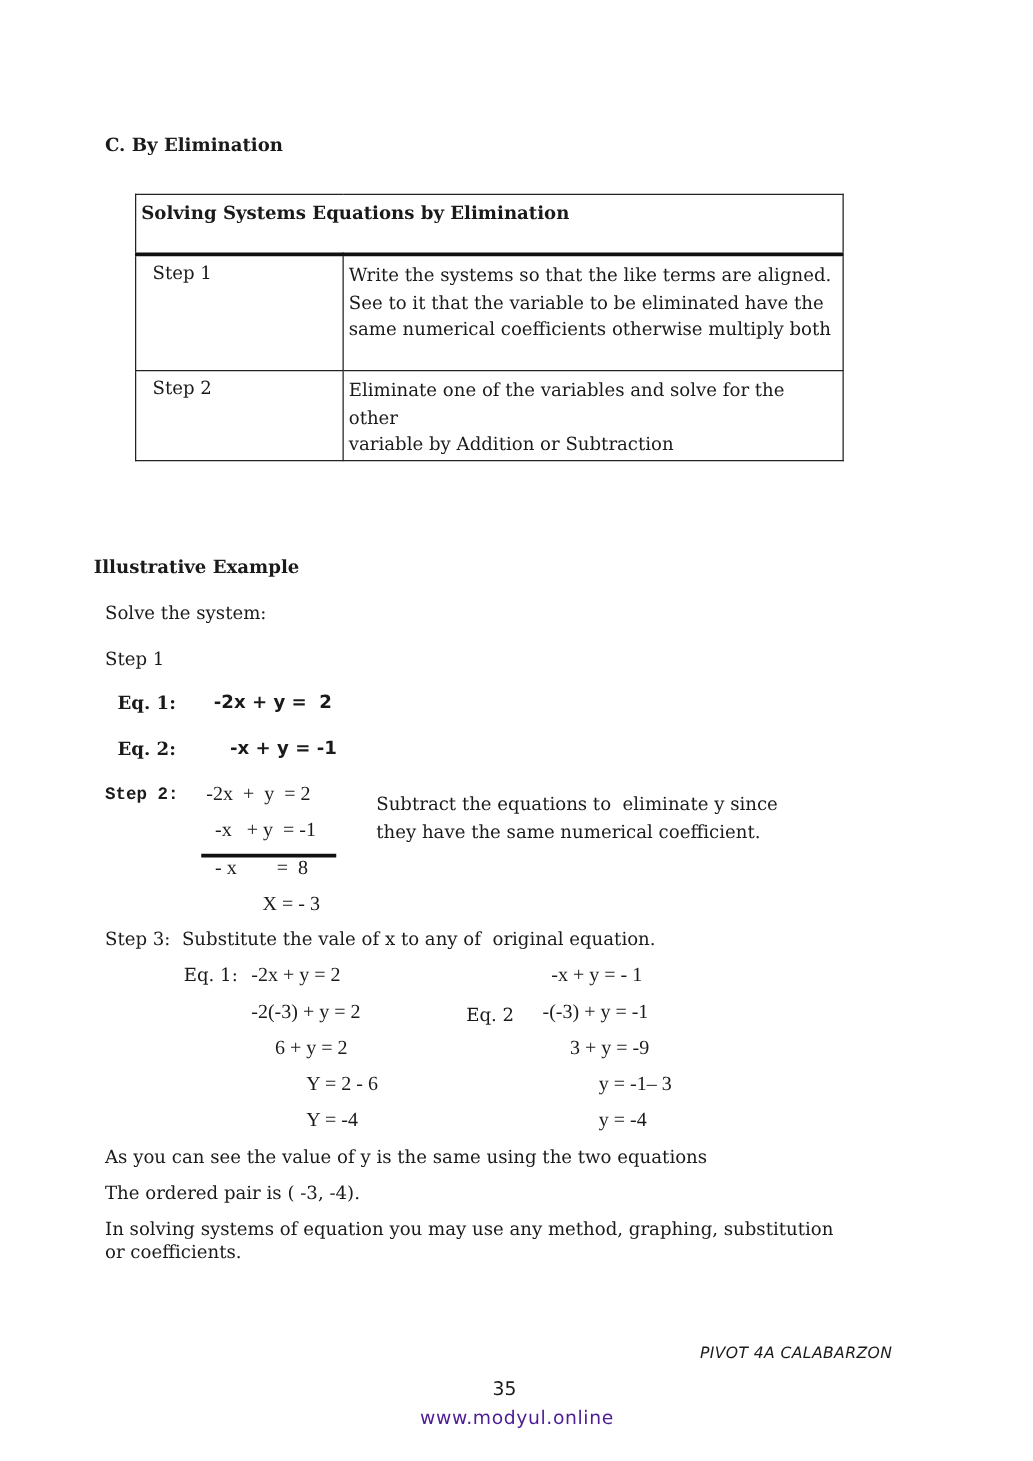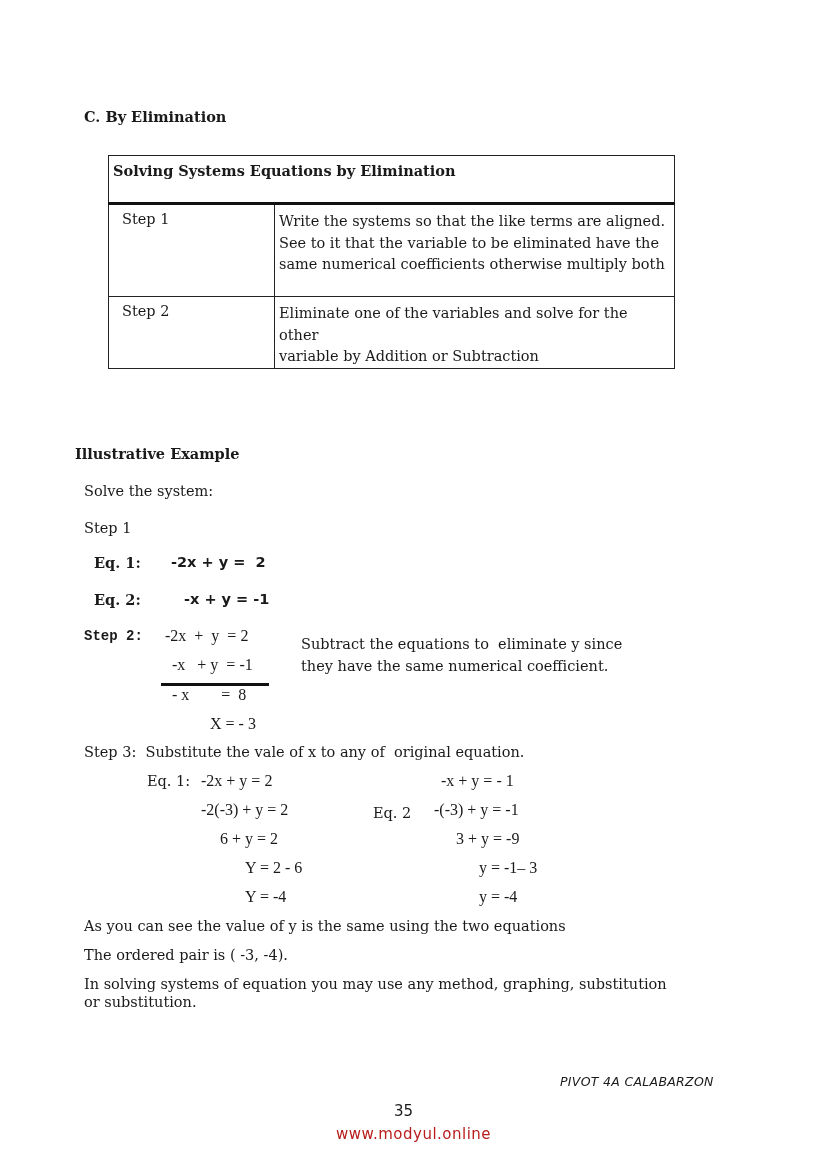--- a/index.html
+++ b/index.html
@@ -21,21 +21,21 @@
   .r1 td { height: 85px; }
   .r2 td { height: 44px; }
   .r3 td { height: 42px; }
   .r4 td { height: 43px; }
 
   .hr-line { position: absolute; left: 161px; top: 683px; width: 108px; height: 2.5px; background: #111; }
   .footer-brand { position: absolute; left: 560px; top: 1074px; font-family: "DejaVu Sans", sans-serif;
                   font-style: italic; font-size: 12.5px; letter-spacing: 0.3px; }
   .page-num { position: absolute; left: 394px; top: 1102px; font-family: "DejaVu Sans", sans-serif; font-size: 15px; }
   .watermark { position: absolute; left: 336px; top: 1125px; font-family: "DejaVu Sans", sans-serif;
-               font-size: 15px; color: #b91c1c; letter-spacing: 0.5px; }
+               font-size: 15px; color: #4c1d95; letter-spacing: 0.5px; }
 </style>
 </head>
 <body>
 
 <div class="abs section-title">C. By Elimination</div>
 
 <table class="steps">
   <tbody>
       <tr>
     <td class="th-cell" colspan="2">Solving Systems Equations by Elimination</td>
@@ -89,17 +89,17 @@
 <div class="abs serif" style="left:373px; top:773px;margin-top:32px;">Eq. 2</div>
 <div class="abs tnr" style="left:441px; top:772px;">-x + y = - 1</div>
 <div class="abs tnr" style="left:434px; top:801px;">-(-3) + y = -1</div>
 <div class="abs tnr" style="left:456px; top:830px;">3 + y = -9</div>
 <div class="abs tnr" style="left:479px; top:859px;">y = -1– 3</div>
 <div class="abs tnr" style="left:479px; top:888px;">y = -4</div>
 
 <div class="abs serif" style="left:84px; top:918px;">As you can see the value of y is the same using the two equations</div>
 <div class="abs serif" style="left:84px; top:947px;">The ordered pair is ( -3, -4).</div>
 <div class="abs serif" style="left:84px; top:976px;">In solving systems of equation you may use any method, graphing, substitution</div>
-<div class="abs serif" style="left:84px; top:994px;">or substitution.</div>
+<div class="abs serif" style="left:84px; top:994px;">or coefficients.</div>
 
 <div class="footer-brand">PIVOT 4A CALABARZON</div>
 <div class="page-num">35</div>
 <div class="watermark">www.modyul.online</div>
 
 </body></html>

